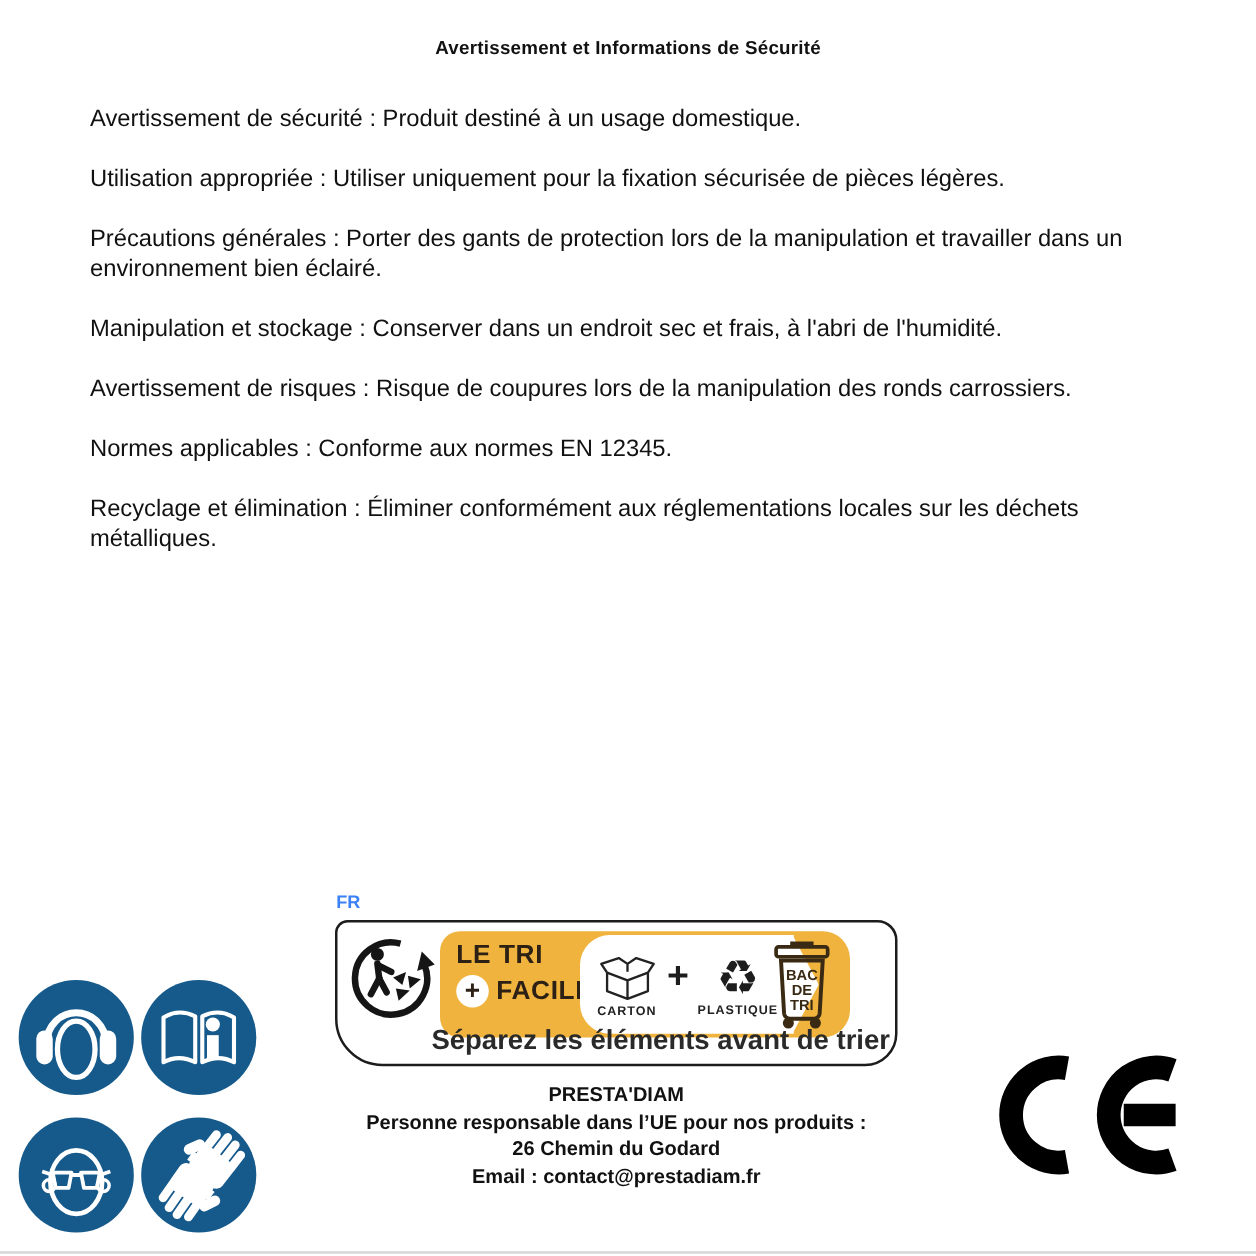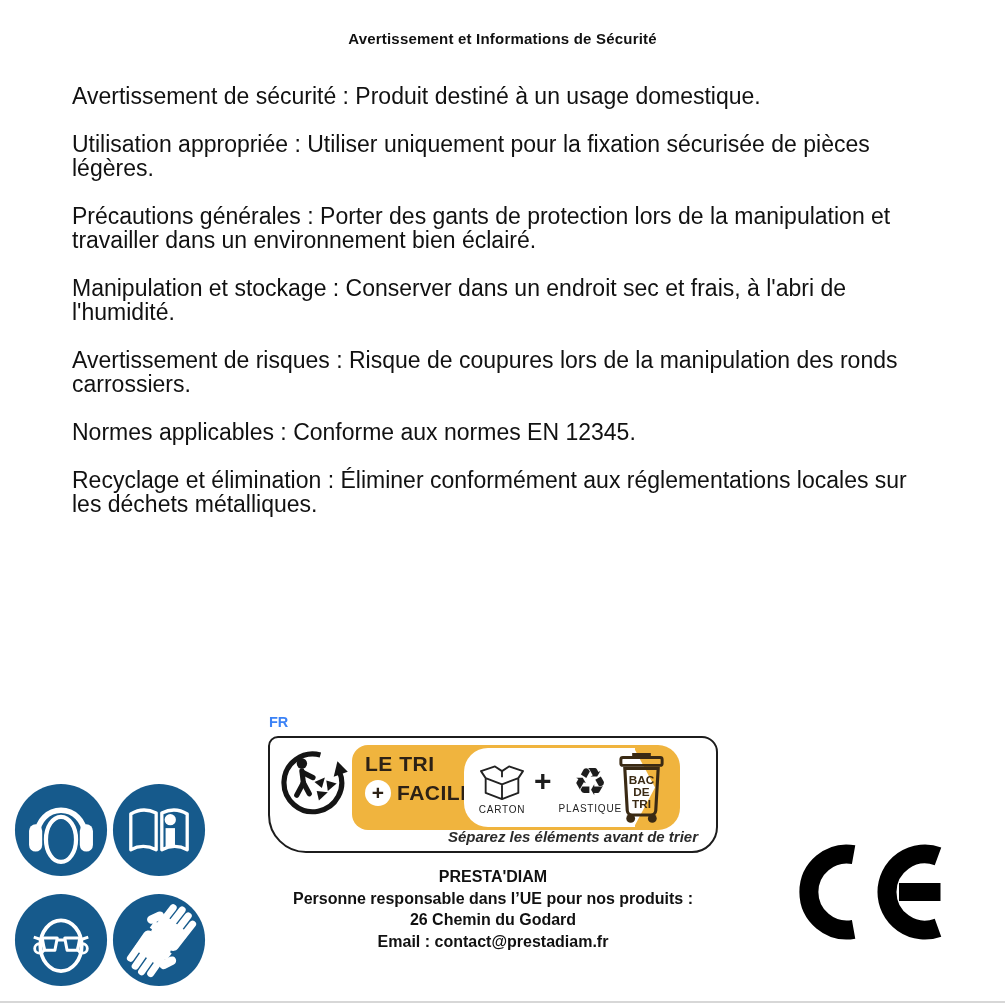--- a/index.html
+++ b/index.html
@@ -4,21 +4,21 @@
 <style>
   * { margin:0; padding:0; box-sizing:border-box; }
   html,body { width:1005px; height:1005px; background:#fff; overflow:hidden; }
   body { font-family:"Liberation Sans", sans-serif; color:#111; }
   .page { position:relative; width:1005px; height:1005px; background:#fff; }
 
   
   .content { position:absolute; top:30px; left:0; width:100%; }
   .page-title { text-align:center; font-size:15px; font-weight:bold; letter-spacing:.2px; margin-bottom:37px; }
   .paras { padding:0 72px; }
-  .paras p { font-size:23px; line-height:24px; margin-bottom:24px; font-weight:400; }
+  .paras p { font-size:19px; line-height:24px; margin-bottom:24px; font-weight:400; }
 
   
   .pictograms { position:absolute; left:14px; top:783px; display:grid;
                 grid-template-columns:94px 94px; gap:16px 4px; }
   .picto { width:94px; height:94px; }
   .picto svg { width:100%; height:100%; display:block; }
 
   .fr-label { position:absolute; left:269px; top:714px; font-size:14.5px; font-weight:bold; color:#3b82f6; }
 
   .infotri { position:absolute; left:268px; top:736px; width:450px; height:117px;
@@ -35,29 +35,29 @@
                  display:flex; align-items:center; justify-content:center;
                  font-size:21px; font-weight:800; color:#2D2115; margin-right:6px; }
   .facile { font-size:21px; font-weight:800; letter-spacing:.5px; }
 
   .window { position:absolute; left:112px; top:3px; width:171px; height:79px;
             background:#fff; border-radius:24px 0 0 24px;
             display:flex; align-items:center; justify-content:center; gap:7px; }
   .window-tip { position:absolute; left:282px; top:3px; width:21px; height:79px;
                 background:#fff; clip-path:polygon(0 0,100% 50%,0 100%); }
   .material { display:flex; flex-direction:column; align-items:center; }
-  .material-label { font-size:10px; font-weight:normal; letter-spacing:.8px; color:#222; margin-top:1px; }
+  .material-label { font-size:10px; font-weight:bold; letter-spacing:.8px; color:#222; margin-top:1px; }
   .carton-svg { width:50px; height:42px; display:block; }
   .recycle-glyph { font-family:"DejaVu Sans", sans-serif; font-size:38px; line-height:40px; color:#1d1d1d; }
   .big-plus { font-size:30px; font-weight:800; color:#1d1d1d; margin-top:-14px; }
 
   .bin-svg { position:absolute; right:11px; top:4px; width:55px; height:76px; }
 
-  .separez { position:absolute; right:18px; bottom:6px; font-size:15px;
-             font-style:italic; font-weight:bold; color:#2a2a2a; }
+  .separez { position:absolute; right:4px; bottom:6px; font-size:22px;
+             font-weight:bold; color:#2a2a2a; }
 
   .company { position:absolute; left:248px; top:866px; width:490px; text-align:center;
              font-size:16px; font-weight:bold; line-height:21.5px; color:#111; }
 
   .ce { position:absolute; left:799px; top:840px; width:146px; height:104px; }
 
   .bottom-line { position:absolute; left:0; top:1001px; width:1005px; height:2px; background:#d7d7d7; }
 </style>
 </head>
 <body>

